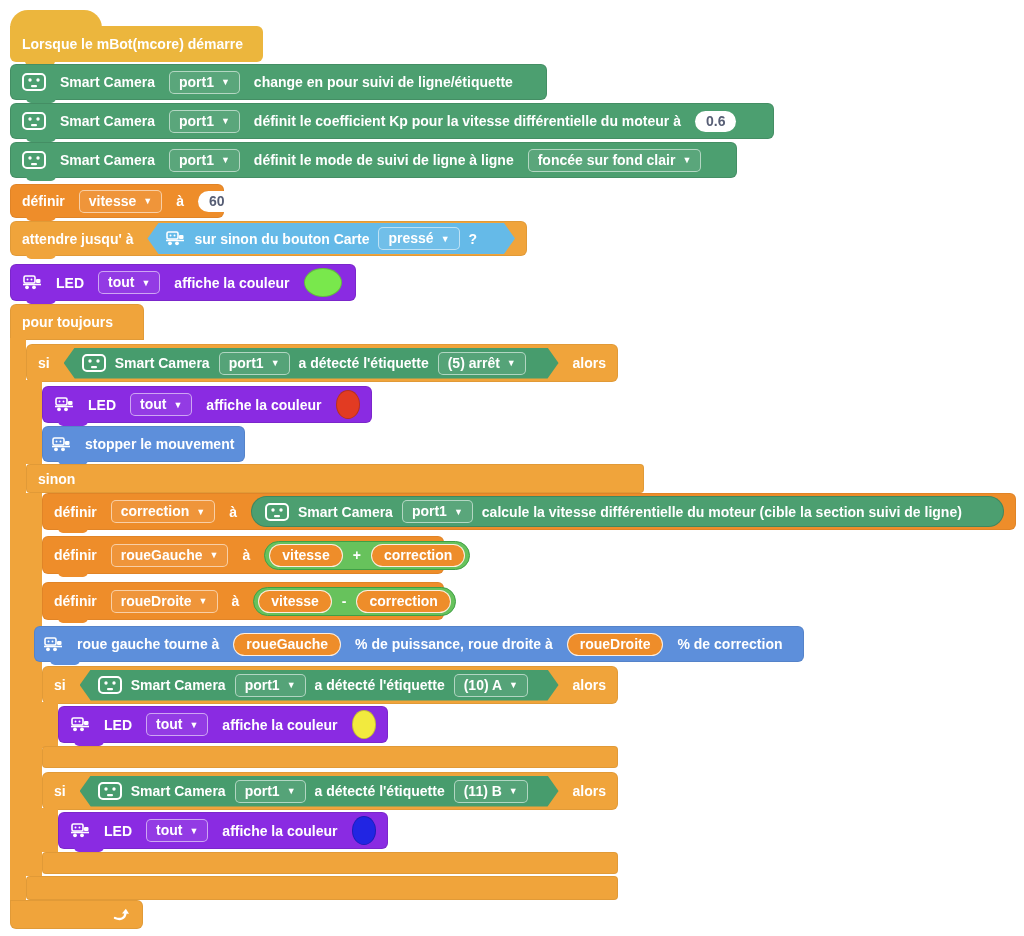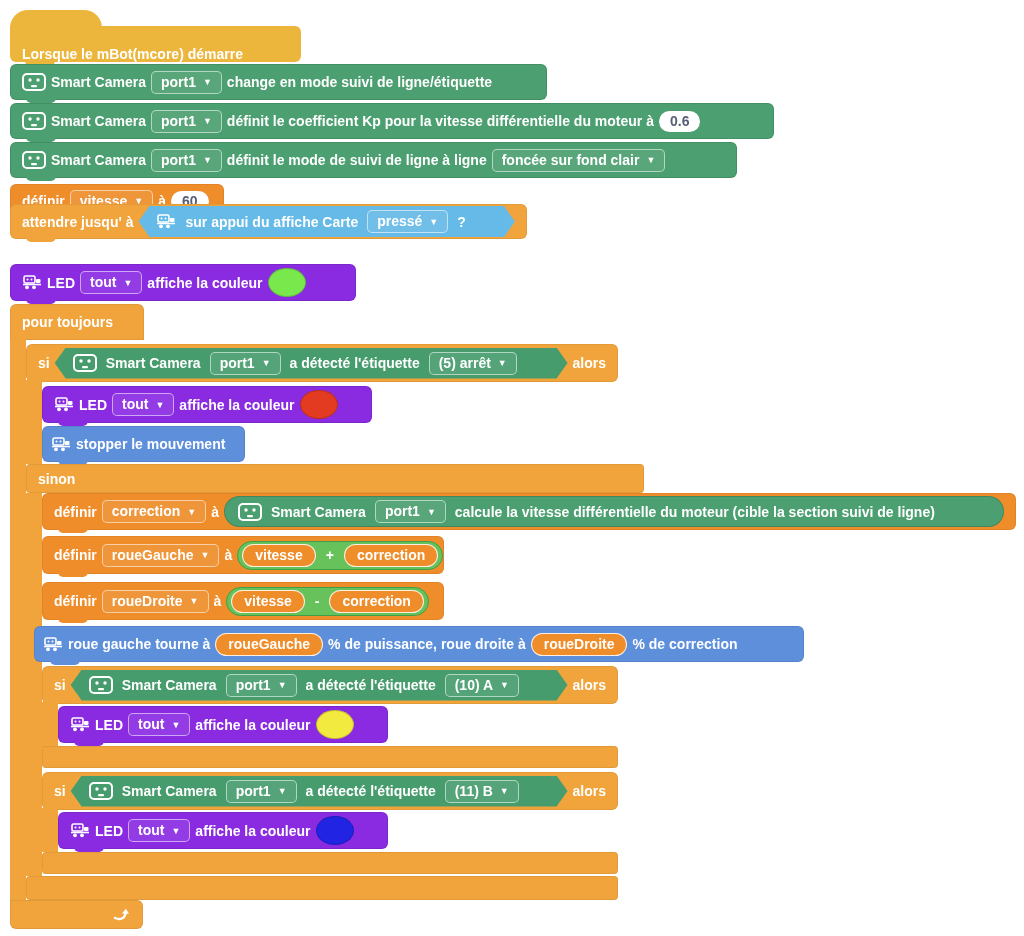--- a/index.html
+++ b/index.html
@@ -1,18 +1,18 @@
 <!DOCTYPE html>
 <html><head>
 <meta charset="utf-8">
 <style>
   html,body{margin:0;padding:0;background:#fff;}
   #canvas{position:relative;width:1024px;height:936px;background:#ffffff;overflow:hidden;
           font-family:"Liberation Sans", sans-serif;font-size:14px;font-weight:600;color:#fff;}
-  .blk{position:absolute;box-sizing:border-box;display:flex;align-items:center;gap:5px;
+  .blk{position:absolute;box-sizing:border-box;display:flex;align-items:center;gap:14px;
        padding:0 11px;border-radius:6px;white-space:nowrap;}
   .stack::after{content:"";position:absolute;left:15px;bottom:-4px;width:30px;height:5px;
        background:inherit;border-radius:0 0 5px 5px;}
   .green{background:#4c9f70;border:1px solid rgba(0,0,0,0.10);}
   .orangec{background:#f0a43b;border:1px solid rgba(0,0,0,0.06);}
   .orangev{background:#ee8d2a;border:1px solid rgba(0,0,0,0.06);}
   .purple{background:#8a2be2;border:1px solid rgba(0,0,0,0.10);}
   .blue{background:#5d8fdb;border:1px solid rgba(0,0,0,0.08);padding-left:8px;}
   .wall{position:absolute;background:#f0a43b;}
   .hat-top{position:absolute;background:#ecb63d;border-radius:46px 46px 0 0;}
@@ -38,39 +38,39 @@
   .grow{flex:1;}
   .endbar{border-radius:4px;}
   .ico{display:flex;align-items:center;}
 </style>
 </head>
 <body>
 
 <div id="canvas">
 
   <div class="hat-top" style="left:10px;top:10px;width:92px;height:18px;"></div>
-  <div class="hat-body" style="left:10px;top:26px;width:291px;height:36px;align-items:flex-end;">
+  <div class="hat-body" style="left:10px;top:26px;width:253px;height:36px;">
     <span>Lorsque le mBot(mcore) démarre</span>
   </div>
 
   <div class="blk green stack" style="left:10px;top:64px;width:537px;height:36px;">
     <span class="ico">
         <svg width="24" height="18" viewBox="0 0 24 18">
           <rect x="1" y="1" width="22" height="16" rx="4" fill="none" stroke="#fff" stroke-width="2"></rect>
           <circle cx="8" cy="7" r="1.7" fill="#fff"></circle>
           <circle cx="16" cy="7" r="1.7" fill="#fff"></circle>
           <rect x="9" y="12" width="6" height="2.2" rx="1" fill="#fff"></rect>
         </svg>
       </span>
     <span>Smart Camera</span>
     <span class="dd">
         <span>port1</span>
         <span class="arr">▼</span>
       </span>
-    <span>change en mode suivi de ligne/étiquette</span>
+    <span>change en pour suivi de ligne/étiquette</span>
   </div>
 
   <div class="blk green stack" style="left:10px;top:103px;width:764px;height:36px;">
     <span class="ico">
         <svg width="24" height="18" viewBox="0 0 24 18">
           <rect x="1" y="1" width="22" height="16" rx="4" fill="none" stroke="#fff" stroke-width="2"></rect>
           <circle cx="8" cy="7" r="1.7" fill="#fff"></circle>
           <circle cx="16" cy="7" r="1.7" fill="#fff"></circle>
           <rect x="9" y="12" width="6" height="2.2" rx="1" fill="#fff"></rect>
         </svg>
@@ -108,35 +108,35 @@
   <div class="blk orangev stack" style="left:10px;top:184px;width:214px;height:34px;">
     <span>définir</span>
     <span class="dd">
         <span>vitesse</span>
         <span class="arr">▼</span>
       </span>
     <span>à</span>
     <span class="oval-white">60</span>
   </div>
 
-  <div class="blk orangec stack" style="left:10px;top:204px;width:517px;height:35px;">
+  <div class="blk orangec stack" style="left:10px;top:221px;width:517px;height:35px;">
     <span>attendre jusqu' à</span>
     <div class="hex bluehex grow">
       <span class="ico">
           <svg width="20" height="15" viewBox="0 0 20 15">
             <rect x="2" y="1" width="11" height="7" rx="1.5" fill="none" stroke="#fff" stroke-width="1.6"></rect>
             <circle cx="5.5" cy="4.5" r="1" fill="#fff"></circle>
             <circle cx="9.5" cy="4.5" r="1" fill="#fff"></circle>
             <rect x="14" y="4" width="4.5" height="4" rx="1" fill="#fff"></rect>
             <path d="M1 9.5 h18" stroke="#fff" stroke-width="1.6"></path>
             <circle cx="5" cy="12.3" r="1.9" fill="#fff"></circle>
             <circle cx="12" cy="12.3" r="1.9" fill="#fff"></circle>
           </svg>
         </span>
-      <span>sur appui du affiche Carte</span>
+      <span>sur sinon du bouton Carte</span>
       <span class="dd">
           <span>pressé</span>
           <span class="arr">▼</span>
         </span>
       <span>?</span>
     </div>
   </div>
 
   <div class="blk purple stack" style="left:10px;top:264px;width:346px;height:37px;">
     <span class="ico">

